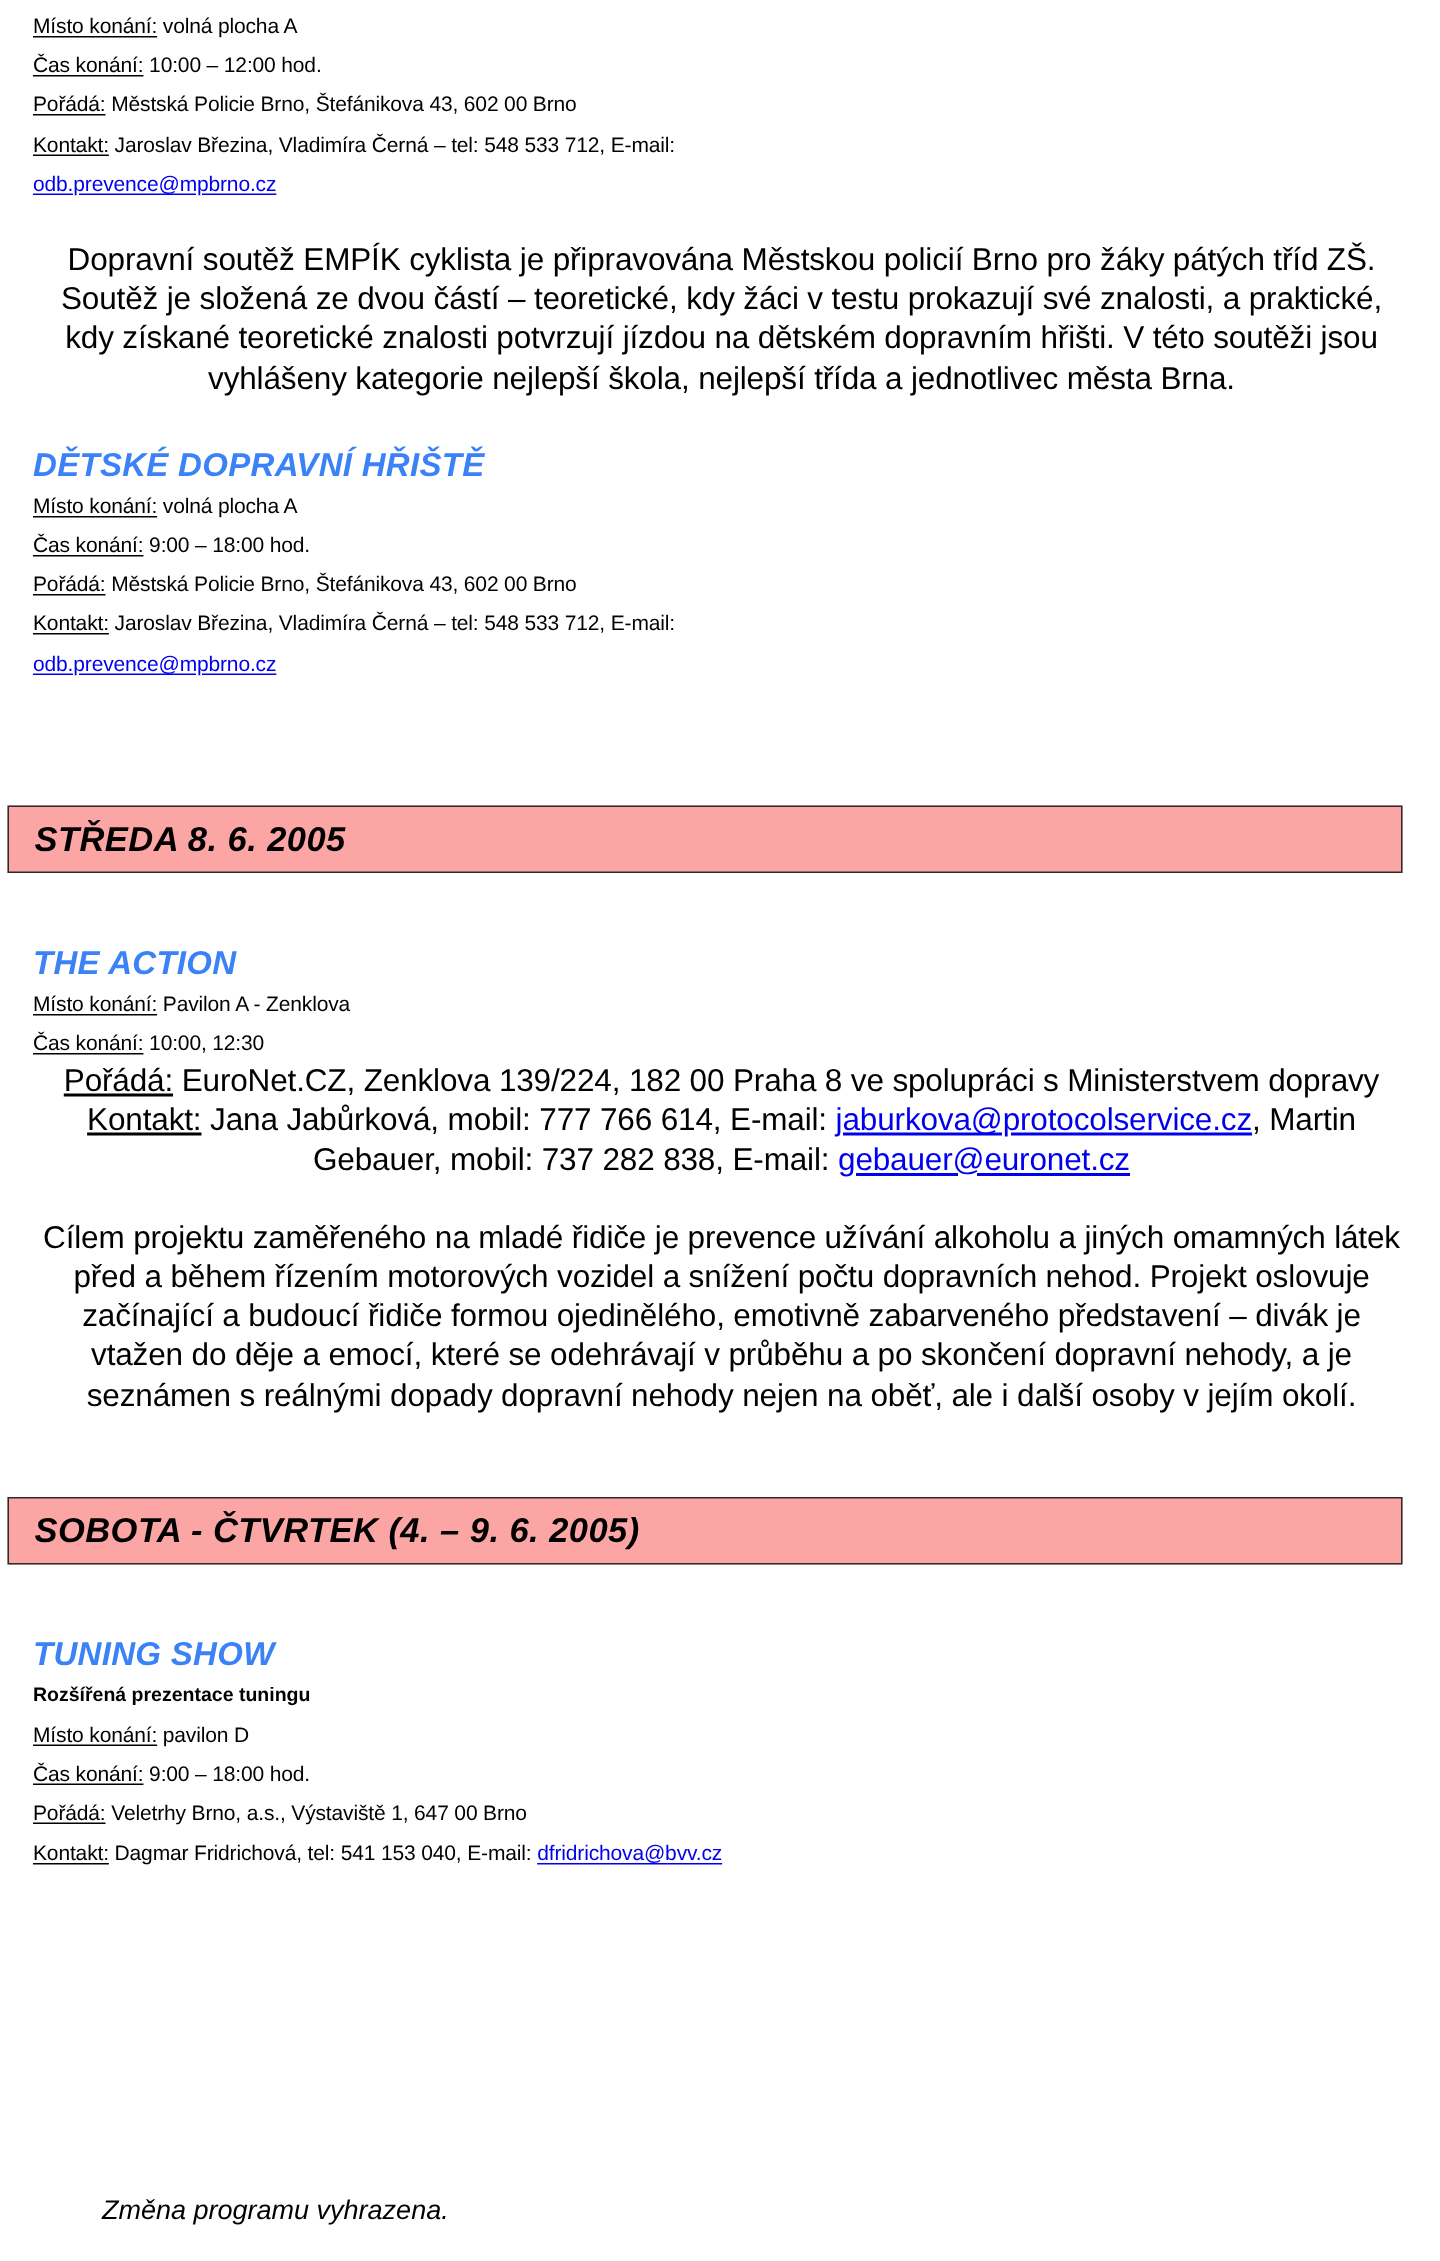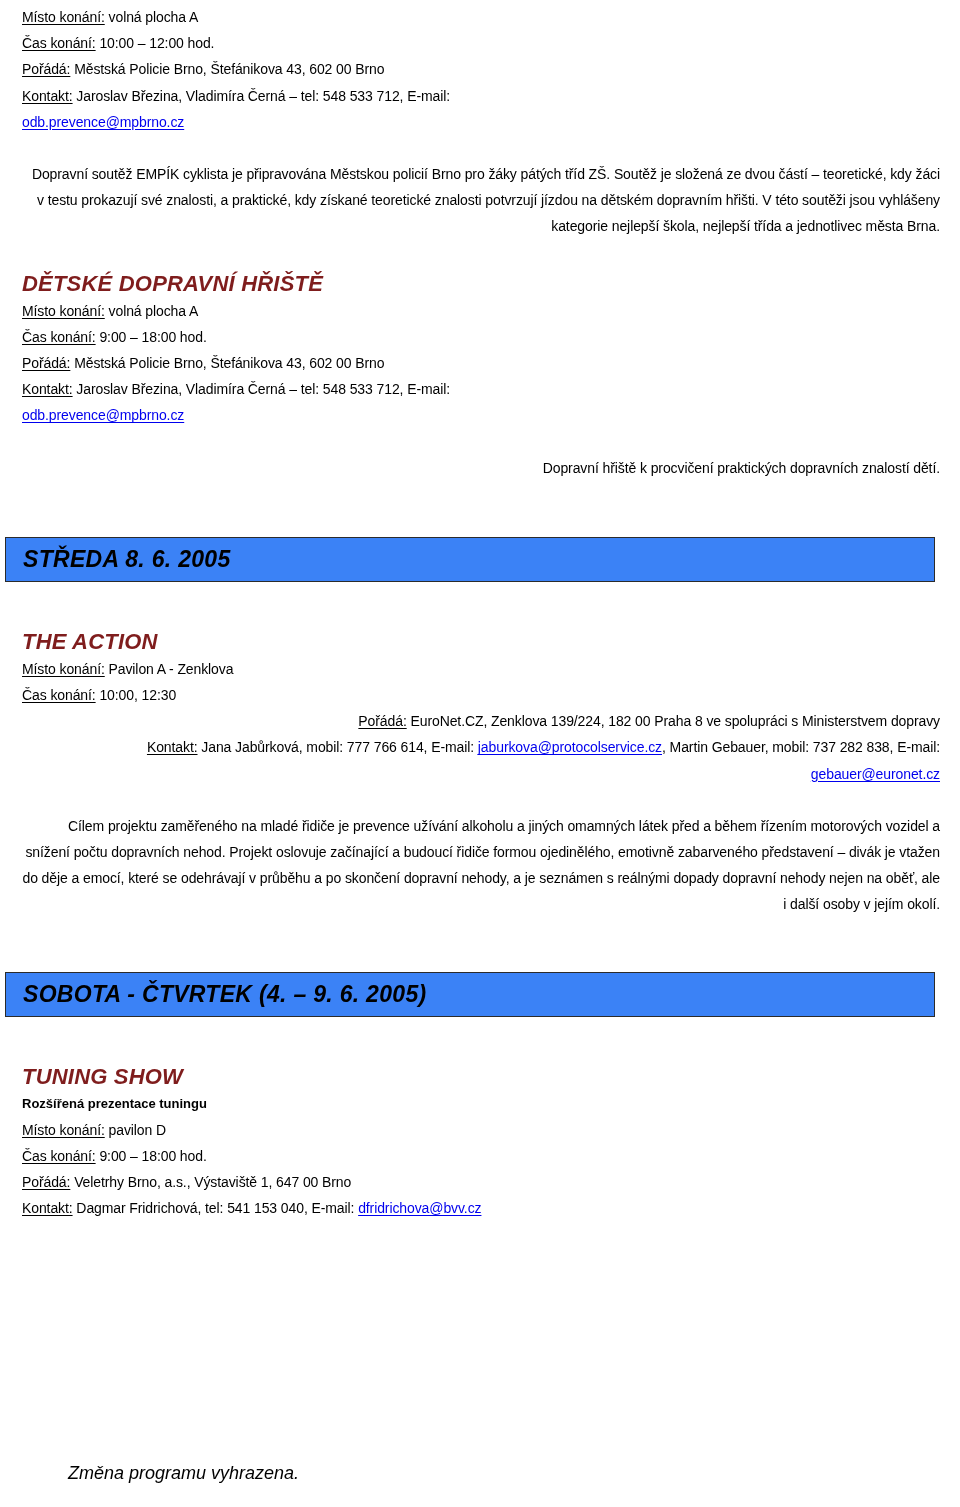--- a/index.html
+++ b/index.html
@@ -30,57 +30,57 @@
     top: 4px;
     width: 918px;
   }
   .line {
     font-size: 14px;
     line-height: 26.2px;
     letter-spacing: -0.1px;
     white-space: nowrap;
   }
   .para {
-    font-size: 14px;
+    font-size: 21px;
     line-height: 26.2px;
     letter-spacing: -0.1px;
-    text-align: right;
+    text-align: center;
     margin: 0;
   }
   .lbl {
     text-decoration: underline;
     text-underline-offset: 2px;
   }
   .link {
     text-decoration: underline;
     text-underline-offset: 2px;
   }
   .blue-head {
-    color: #7f1d1d;
+    color: #3b82f6;
     font-weight: bold;
     font-style: italic;
     font-size: 22px;
     line-height: 28px;
     letter-spacing: 0.2px;
     white-space: nowrap;
   }
   .bold-sub {
     font-weight: bold;
     font-size: 13px;
     line-height: 26.2px;
     white-space: nowrap;
   }
   .gap-lg { height: 30px; }
   .gap-md { height: 26px; }
 
   .date-bar {
     box-sizing: border-box;
     width: 930px;
     margin-left: -17px;
-    background: #3b82f6;
+    background: #fca5a5;
     border: 1.6px solid #2b2b2b;
     padding: 7px 0 7px 17px;
   }
   .date-bar .date-text {
     font-style: italic;
     font-weight: bold;
     font-size: 23px;
     line-height: 29px;
     letter-spacing: 0.3px;
     color: #000;
@@ -126,21 +126,20 @@
     <div class="gap-lg"></div>
 
     <div>
       <div class="blue-head">DĚTSKÉ DOPRAVNÍ HŘIŠTĚ</div>
       <div class="line"><span class="lbl">Místo konání:</span><span> volná plocha A</span></div>
       <div class="line"><span class="lbl">Čas konání:</span><span> 9:00 – 18:00 hod.</span></div>
       <div class="line"><span class="lbl">Pořádá:</span><span> Městská Policie Brno, Štefánikova 43, 602 00 Brno</span></div>
       <div class="line"><span class="lbl">Kontakt:</span><span> Jaroslav Březina, Vladimíra Černá – tel: 548 533 712, E-mail:</span></div>
       <div class="line"><a class="link" href="#">odb.prevence@mpbrno.cz</a></div>
       <div class="gap-md"></div>
-      <p class="para">Dopravní hřiště k procvičení praktických dopravních znalostí dětí.</p>
     </div>
 
     <div style="height:56px"></div>
 
     <div class="date-bar">
       <div class="date-text">STŘEDA 8. 6. 2005</div>
     </div>
 
     <div style="height:46px"></div>
 

